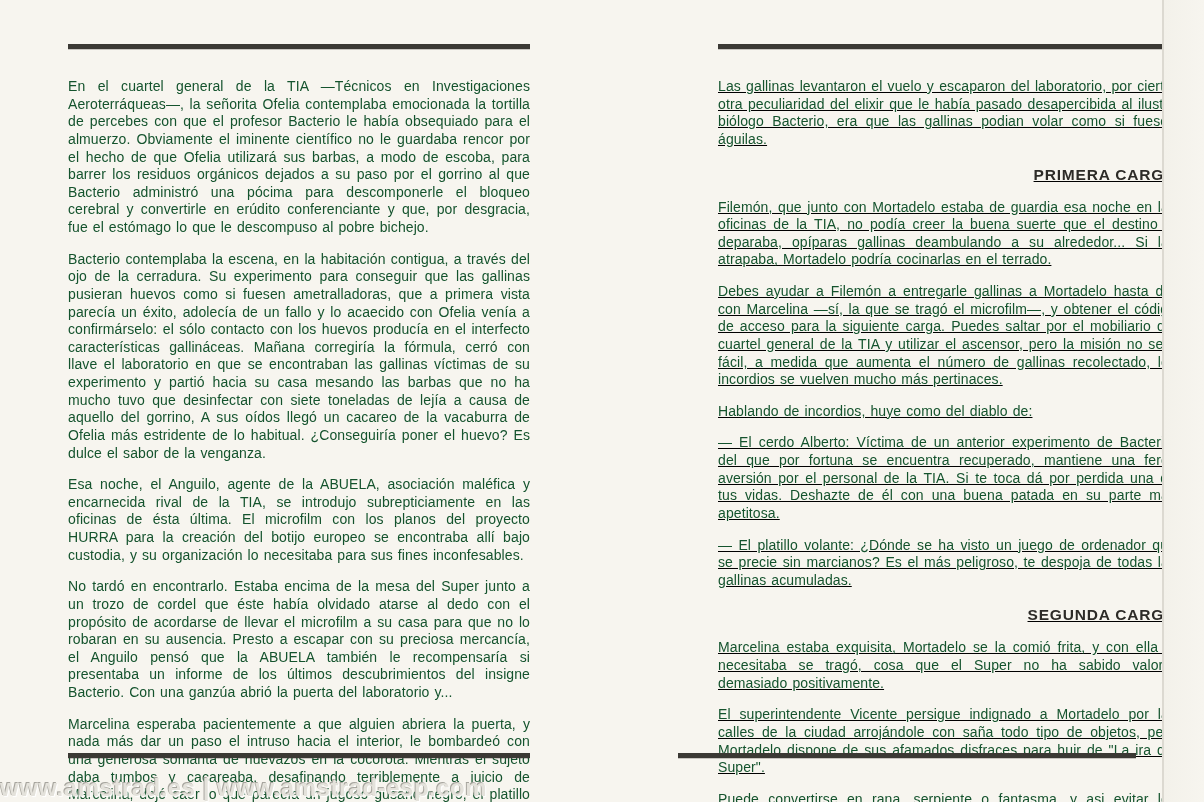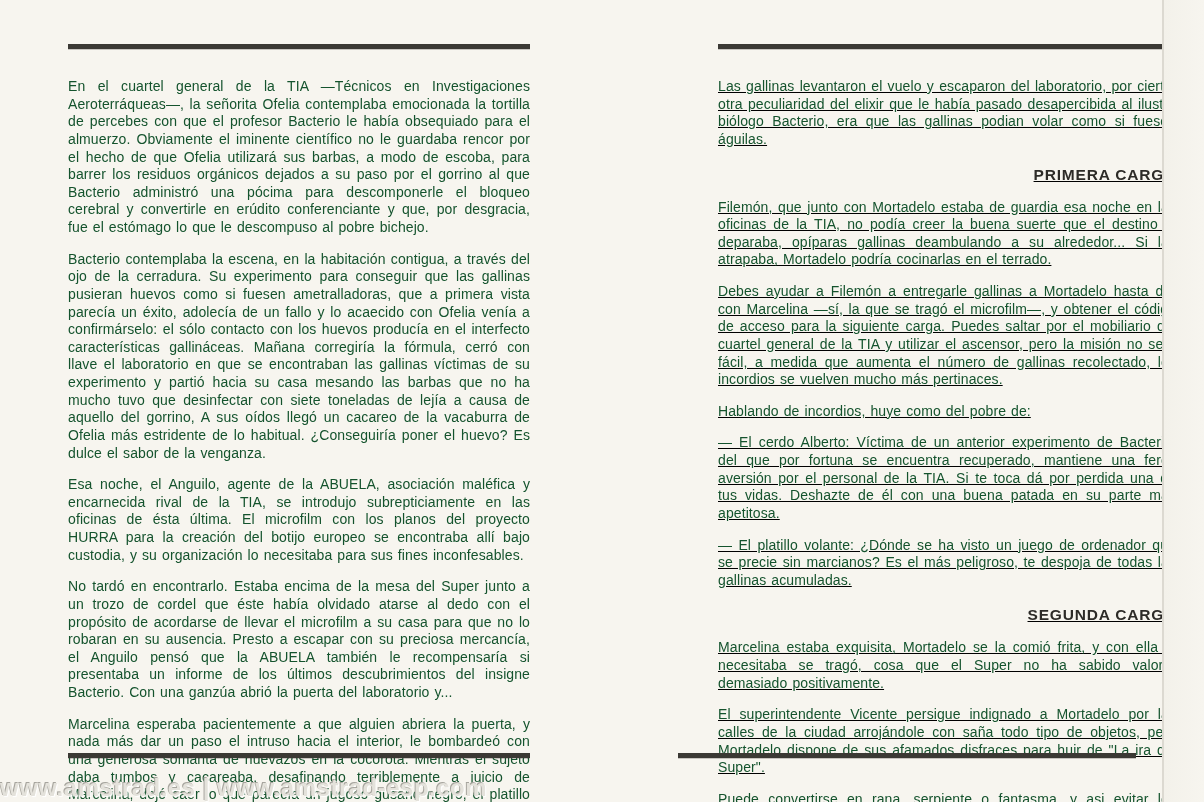--- a/index.html
+++ b/index.html
@@ -94,21 +94,21 @@
   </div>
 </div>
 
 <div class="page page-right">
   <div class="rule"></div>
   <div class="body-text">
     <p class="para">Las gallinas levantaron el vuelo y escaparon del laboratorio, por cierto, otra peculiaridad del elixir que le había pasado desapercibida al ilustre biólogo Bacterio, era que las gallinas podian volar como si fuesen águilas.</p>
     <h2 class="heading">PRIMERA CARGA</h2>
     <p class="para">Filemón, que junto con Mortadelo estaba de guardia esa noche en las oficinas de la TIA, no podía creer la buena suerte que el destino le deparaba, opíparas gallinas deambulando a su alrededor... Si las atrapaba, Mortadelo podría cocinarlas en el terrado.</p>
     <p class="para">Debes ayudar a Filemón a entregarle gallinas a Mortadelo hasta dar con Marcelina —sí, la que se tragó el microfilm—, y obtener el código de acceso para la siguiente carga. Puedes saltar por el mobiliario del cuartel general de la TIA y utilizar el ascensor, pero la misión no será fácil, a medida que aumenta el número de gallinas recolectado, los incordios se vuelven mucho más pertinaces.</p>
-    <p class="para">Hablando de incordios, huye como del pobre de:</p>
+    <p class="para">Hablando de incordios, huye como del diablo de:</p>
     <p class="para">— El cerdo Alberto: Víctima de un anterior experimento de Bacterio, del que por fortuna se encuentra recuperado, mantiene una feroz aversión por el personal de la TIA. Si te toca dá por perdida una de tus vidas. Deshazte de él con una buena patada en su parte más apetitosa.</p>
     <p class="para">— El platillo volante: ¿Dónde se ha visto un juego de ordenador que se precie sin marcianos? Es el más peligroso, te despoja de todas las gallinas acumuladas.</p>
     <h2 class="heading">SEGUNDA CARGA</h2>
     <p class="para">Marcelina estaba exquisita, Mortadelo se la comió frita, y con ella el necesitaba se tragó, cosa que el Super no ha sabido valorar demasiado positivamente.</p>
     <p class="para">El superintendente Vicente persigue indignado a Mortadelo por las calles de la ciudad arrojándole con saña todo tipo de objetos, pero Mortadelo dispone de sus afamados disfraces para huir de "La ira del Super".</p>
     <p class="para">Puede convertirse en rana, serpiente o fantasma, y asi evitar los proyectiles que el Super arroja y los obstáculos del camino.</p>
   </div>
 </div>
 
 <div class="rule bottom rule-bottom-left"></div>

